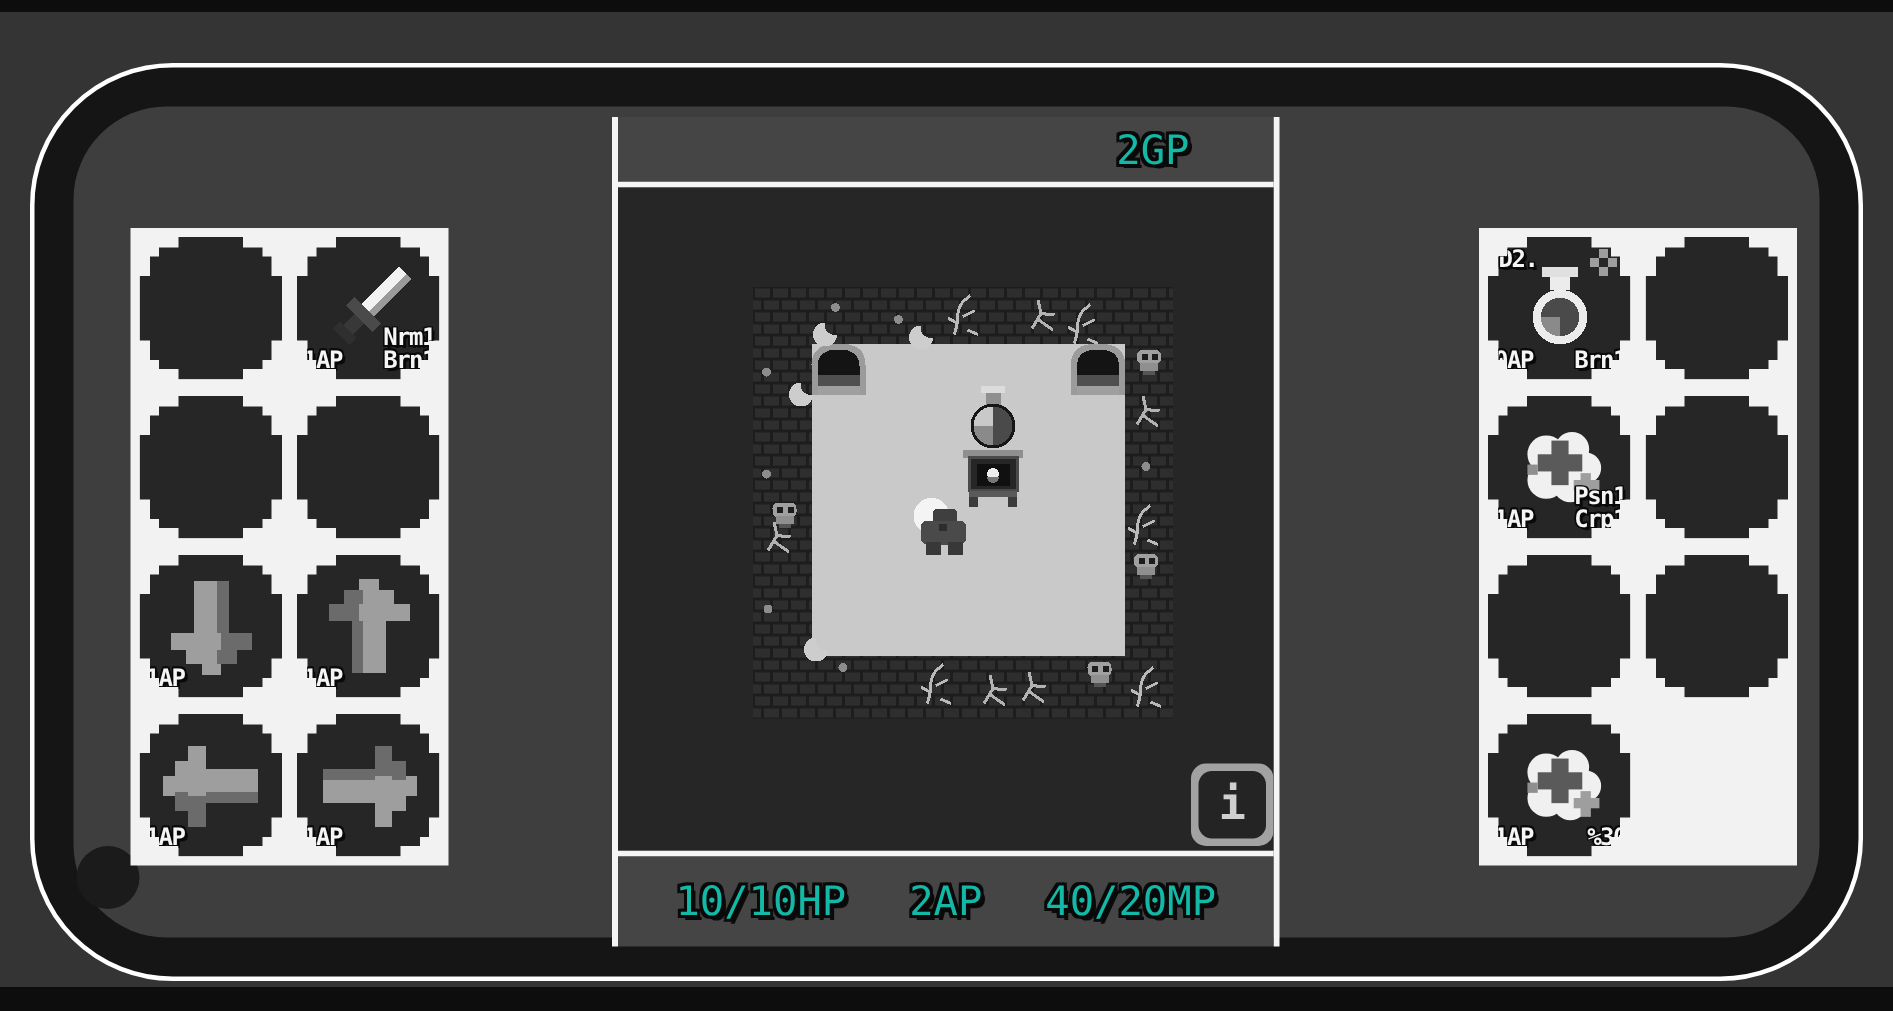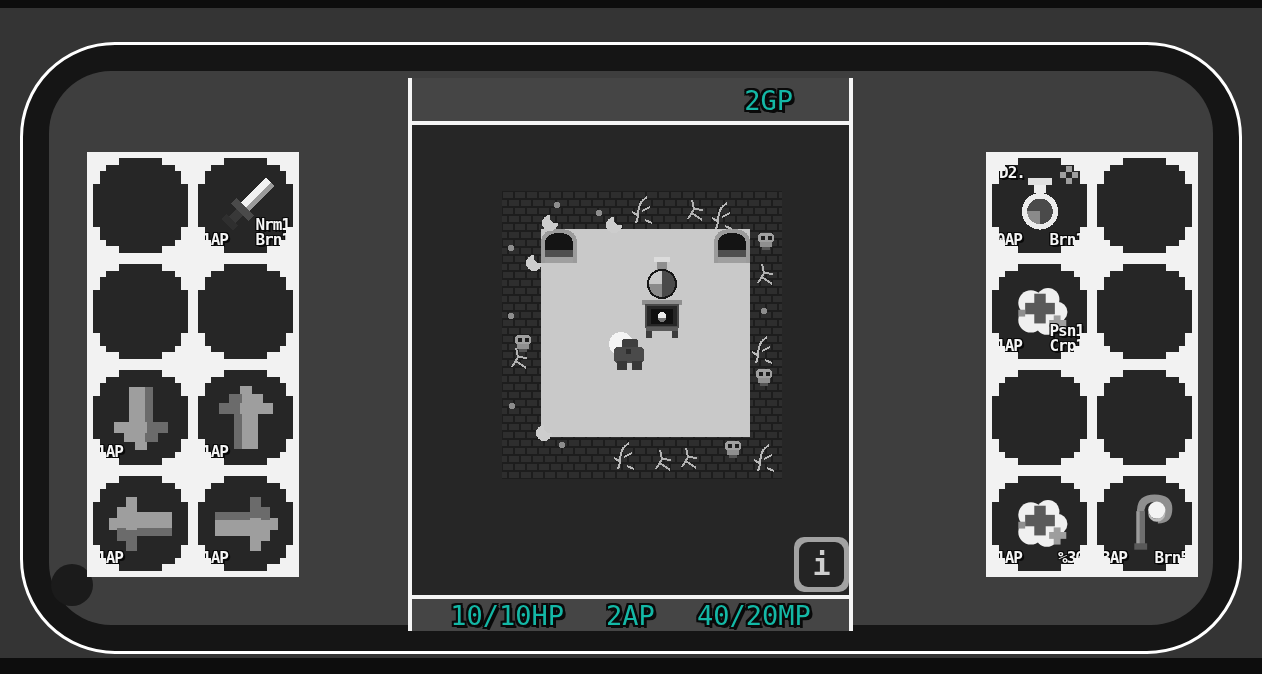--- a/index.html
+++ b/index.html
@@ -45,21 +45,21 @@
   .lab.br{right:3px;bottom:6px;text-align:right;}
   .lab.tl{left:7px;top:7px;}
   .lab.tr{right:9px;top:8px;}
 
   
   .center{position:absolute;left:408px;top:78px;width:437px;height:553px;
           border-left:4px solid #f5f5f5;border-right:4px solid #f5f5f5;
           display:flex;flex-direction:column;}
   .bar{background:#454545;position:relative;flex:0 0 auto;}
   .bar.topbar{height:43px;}
-  .bar.botbar{height:32px;display:flex;align-items:center;justify-content:center;gap:42px;}
+  .bar.botbar{height:60px;display:flex;align-items:center;justify-content:center;gap:42px;}
   .divider{height:4px;background:#f5f5f5;flex:0 0 auto;}
   .gold{position:absolute;right:56px;top:9px;}
   .game{position:relative;flex:1 1 auto;background:#262626;overflow:hidden;}
   .map{position:absolute;left:90px;top:66px;}
 
   .info-btn{position:absolute;right:0;bottom:3px;width:55px;height:55px;background:#a2a2a2;
             border-radius:10px;display:flex;align-items:center;justify-content:center;}
   .info-btn .inner{position:absolute;inset:5px;background:#242424;border-radius:9px;}
   .info-btn span{position:relative;font-weight:bold;font-size:30px;color:#cfcfcf;}
 </style>
@@ -339,31 +339,17 @@
             <rect x="23" y="12" width="10" height="26" fill="#5a5a5a"></rect>
             <rect x="15" y="20" width="26" height="10" fill="#5a5a5a"></rect>
             <rect x="40" y="31" width="6" height="15" fill="#9e9e9e"></rect>
             <rect x="36" y="35" width="15" height="6" fill="#9e9e9e"></rect>
             <rect x="9" y="26" width="6" height="6" fill="#8f8f8f"></rect>
           </svg>
         </div>
         <span class="lab bl pxlab">1AP</span>
         <span class="lab br pxlab">%30</span>
       </div>
-      <div class="slot px-round">
-        <div class="slot-icon">
-          <svg width="60" height="60" viewBox="0 0 56 56">
-            <rect x="20" y="16" width="8" height="34" fill="#6f6f6f"></rect>
-            <rect x="20" y="16" width="3" height="34" fill="#9b9b9b"></rect>
-            <path d="M24,16 Q24,4 37,4 Q50,4 50,14 Q50,24 40,24" fill="none" stroke="#8f8f8f" stroke-width="7"></path>
-            <circle cx="39" cy="15" r="8" fill="#f4f4f4"></circle>
-            <path d="M31,15 a8,8 0 0 0 16,0 l0,3 a8,8 0 0 1 -16,0 z" fill="#bdbdbd"></path>
-            <rect x="18" y="46" width="12" height="6" fill="#595959"></rect>
-          </svg>
-        </div>
-        <span class="lab bl pxlab">3AP</span>
-        <span class="lab br pxlab">Brn5</span>
-      </div>
     </div>
 
   <div class="strip top"></div>
   <div class="strip bot"></div>
 </div>
 
 </body></html>

